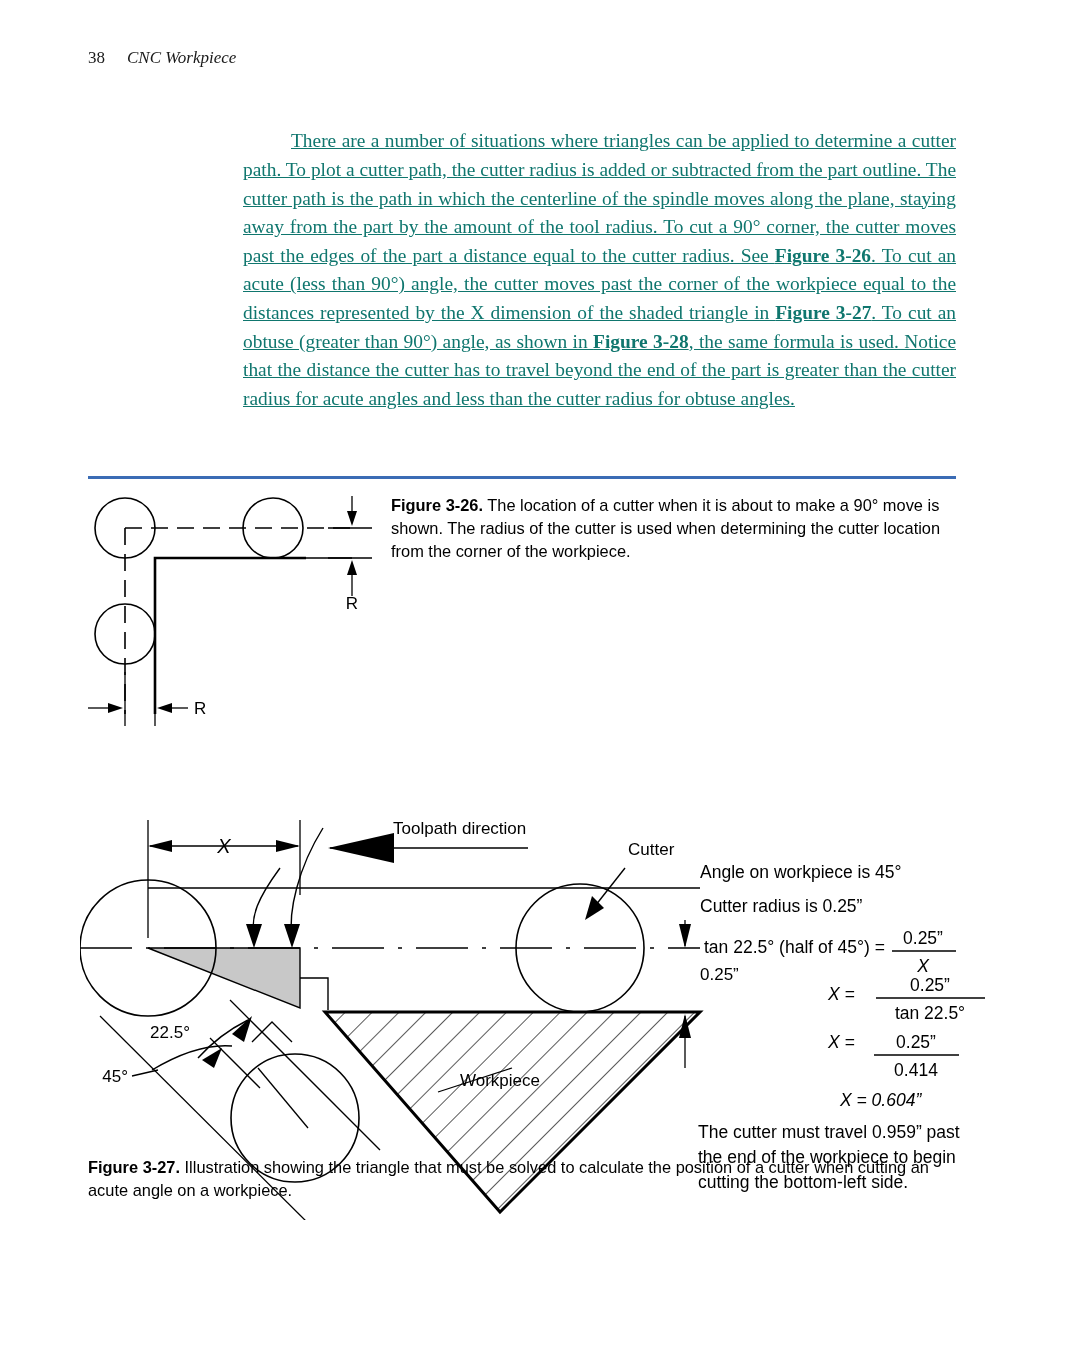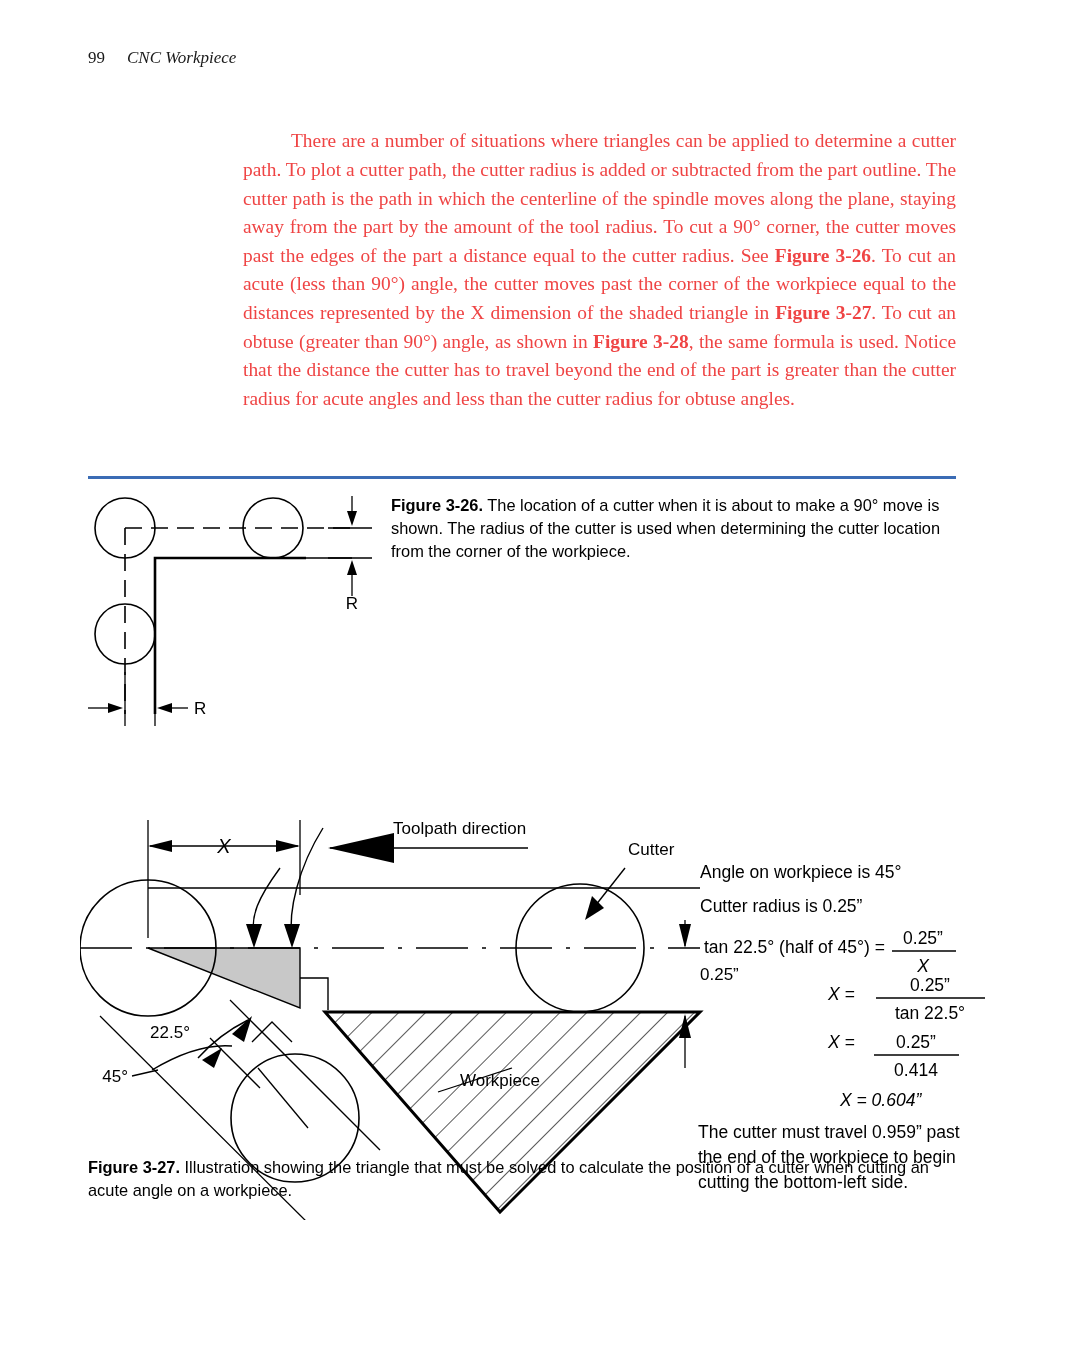--- a/index.html
+++ b/index.html
@@ -36,22 +36,23 @@
   .body-copy {
     position: absolute;
     left: 243px;
     top: 108px;
     width: 713px;
     font-family: "Liberation Serif", serif;
     font-size: 19.4px;
     line-height: 28.6px;
     text-align: justify;
     text-indent: 48px;
-    color: #ef4444;
+    color: #0f766e;
     hyphens: none;
+    text-decoration: underline;
   }
   .body-copy b { font-weight: bold; }
 
   
   .blue-rule {
     position: absolute;
     left: 88px;
     top: 476px;
     width: 868px;
     height: 3px;
@@ -85,21 +86,21 @@
 
   svg text {
     font-family: "Liberation Sans", sans-serif;
     fill: #000;
   }
 </style>
 </head>
 <body>
 
 <div class="running-head">
-  <span class="folio">99</span><span>CNC Workpiece</span>
+  <span class="folio">38</span><span>CNC Workpiece</span>
 </div>
 
 <p class="body-copy">
   <span>There are a number of situations where triangles can be applied to determine a cutter path. To plot a cutter path, the cutter radius is added or subtracted from the part outline. The cutter path is the path in which the centerline of the spindle moves along the plane, staying away from the part by the amount of the tool radius. To cut a 90° corner, the cutter moves past the edges of the part a distance equal to the cutter radius. See </span><b>Figure 3-26</b><span>. To cut an acute (less than 90°) angle, the cutter moves past the corner of the workpiece equal to the distances represented by the X dimension of the shaded triangle in </span><b>Figure 3-27</b><span>. To cut an obtuse (greater than 90°) angle, as shown in </span><b>Figure 3-28</b><span>, the same formula is used. Notice that the distance the cutter has to travel beyond the end of the part is greater than the cutter radius for acute angles and less than the cutter radius for obtuse angles.</span>
 </p>
 
 <div class="blue-rule"></div>
 
 <div class="fig-caption" id="caption-326">
   <span class="lead">Figure 3-26.</span><span> The location of a cutter when it is about to make a 90° move is shown. The radius of the cutter is used when determining the cutter location from the corner of the workpiece.</span>

